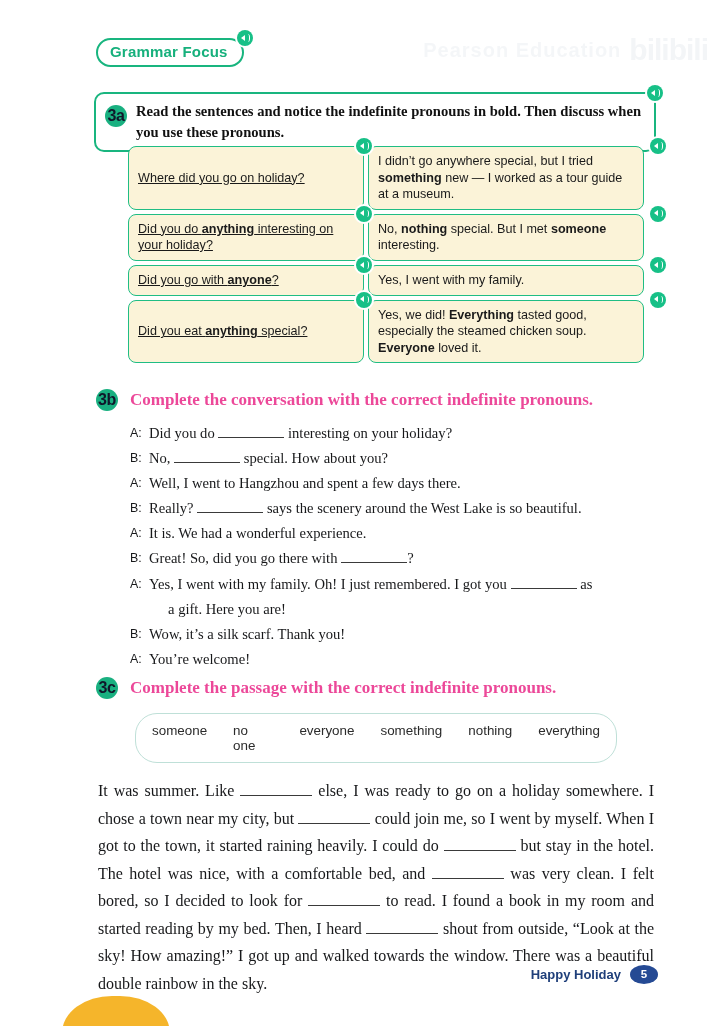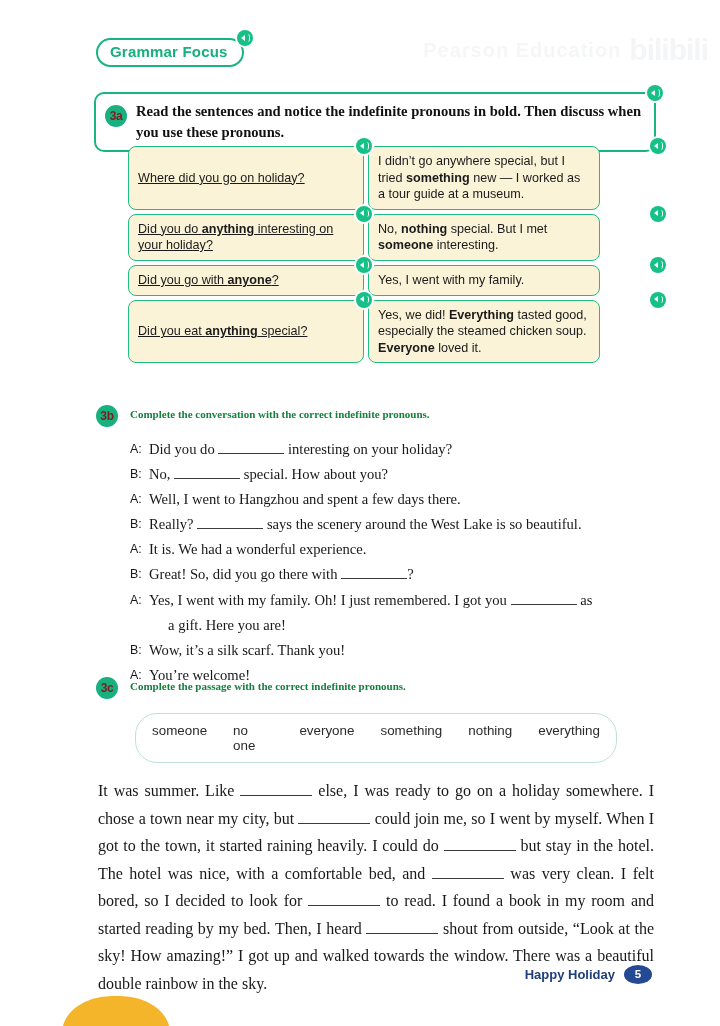--- a/index.html
+++ b/index.html
@@ -97,24 +97,24 @@
     min-height: 48px;
     border: 2px solid #19b57f;
     border-radius: 10px;
     padding: 7px 10px 8px 40px;
   }
   .task-badge {
     position: absolute;
     width: 22px; height: 22px;
     border-radius: 50%;
     background: #19b080;
-    color: #7f1d1d;
-    font-family: "Liberation Sans", sans-serif;
-    font-weight: 700;
-    font-size: 12px;
+    color: #0f172a;
+    font-family: "Liberation Sans", sans-serif;
+    font-weight: 700;
+    font-size: 16px;
     line-height: 22px;
     text-align: center;
     letter-spacing: -.3px;
   }
   .instr-box .task-badge { left: 9px; top: 11px; }
   .instr-text {
     font-family: "Liberation Serif", serif;
     font-weight: 700;
     font-size: 14.6px;
     line-height: 1.42;
@@ -139,21 +139,21 @@
     border-radius: 8px;
     padding: 6px 9px 6px 9px;
     font-family: "Liberation Sans", sans-serif;
     font-size: 12.6px;
     line-height: 1.32;
     color: #1a1a1a;
     display: flex;
     align-items: center;
   }
   .d-q { width: 236px; min-height: 26px; margin-right: 4px; text-decoration: underline; }
-  .d-a { width: 232px; min-height: 26px; }
+  .d-a { width: 276px; min-height: 26px; }
   .d-cell b { font-weight: 700; }
   .row-dot-mid {
     position: absolute;
     left: 228px; top: -8px;
     z-index: 5;
   }
   .row-dot-end {
     position: absolute;
     right: -10px; top: -8px;
     z-index: 5;
@@ -167,23 +167,23 @@
   }
   .section-head {
     position: relative;
     padding-left: 34px;
     min-height: 24px;
   }
   .section-head .task-badge { left: 0; top: 1px; }
   .section-title {
     font-family: "Liberation Serif", serif;
     font-weight: 700;
-    font-size: 11px;
+    font-size: 17px;
     line-height: 1.4;
-    color: #15803d;
+    color: #ec4899;
     margin-top: 28px;
   }
 
   
   .conv { margin-top: 9px; padding-left: 34px; }
   .conv-line {
     display: flex;
     font-size: 14.6px;
     line-height: 1.72;
     color: #17181a;
@@ -227,21 +227,21 @@
     font-size: 16px;
     line-height: 1.72;
     color: #17181a;
     text-align: justify;
   }
   .passage .blank { min-width: 72px; }
 
   
   .footer {
     position: absolute;
-    right: 68px; bottom: 42px;
+    right: 62px; bottom: 42px;
     display: flex;
     align-items: center;
     gap: 9px;
     margin-left: 44px;
   }
   .footer-label {
     font-family: "Liberation Sans", sans-serif;
     font-weight: 700;
     font-size: 13px;
     color: #1f3f7a;
@@ -313,21 +313,21 @@
         <span>Did you eat <b>anything</b> special?</span>
       </div>
       <div class="d-cell d-a">
         <span>Yes, we did! <b>Everything</b> tasted good, especially the steamed chicken soup. <b>Everyone</b> loved it.</span>
       </div>
       <span class="audio-badge row-dot-mid"></span>
       <span class="audio-badge row-dot-end"></span>
     </div>
   </div>
 
-<div class="section" id="section-3b" style="top:404px;">
+<div class="section" id="section-3b" style="top:388px;">
   <div class="section-head">
     <span class="task-badge">3b</span>
     <span class="section-title">Complete the conversation with the correct indefinite pronouns.</span>
   </div>
   <div class="conv" id="conv-3b">
       <div class="conv-line">
         <span class="conv-speaker">A:</span>
         <span class="conv-text">Did you do <span class="blank"></span> interesting on your holiday?</span>
       </div>
       <div class="conv-line">

